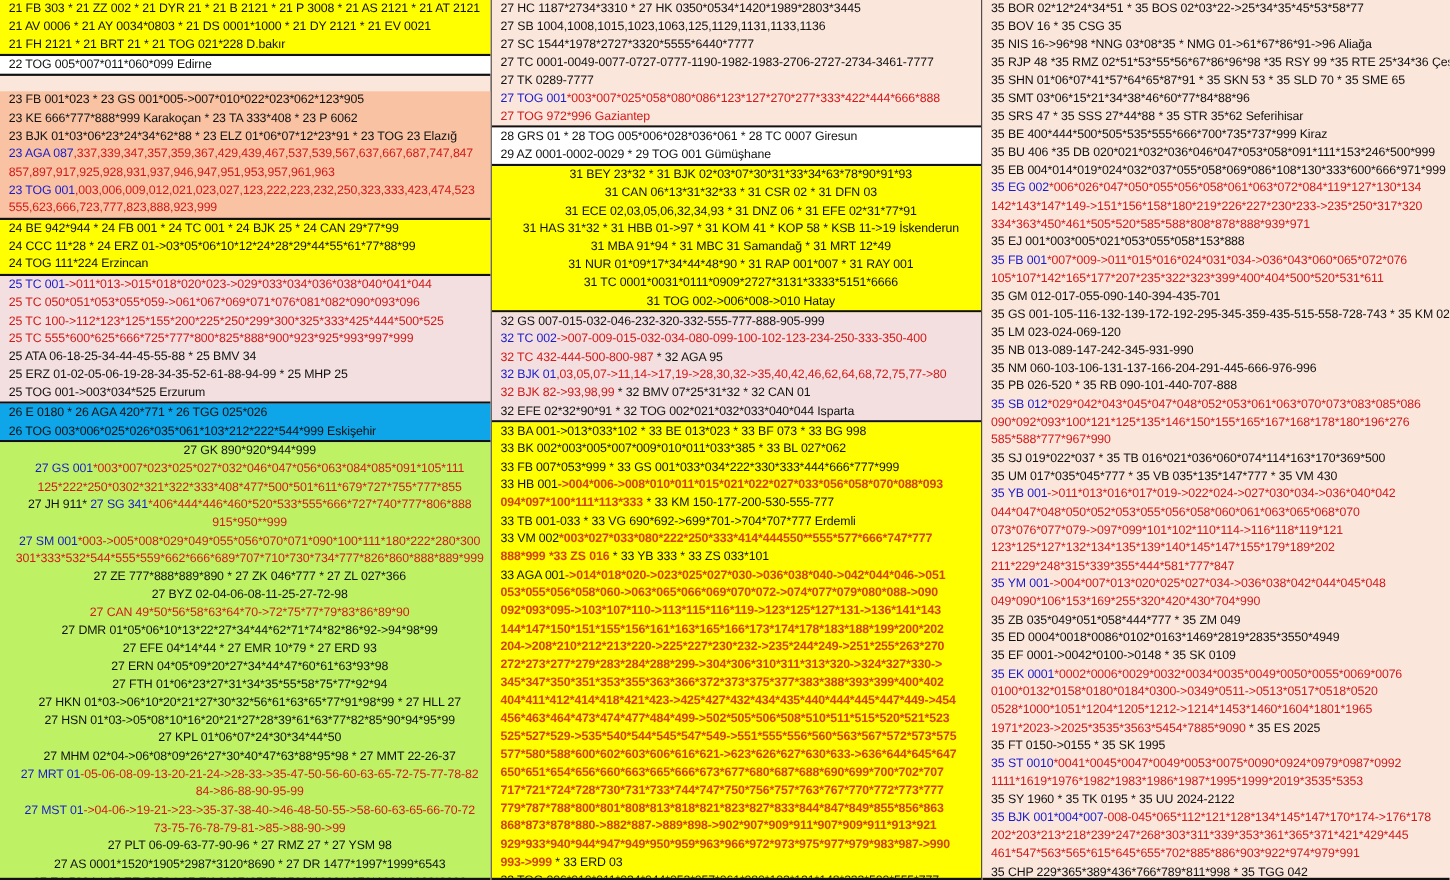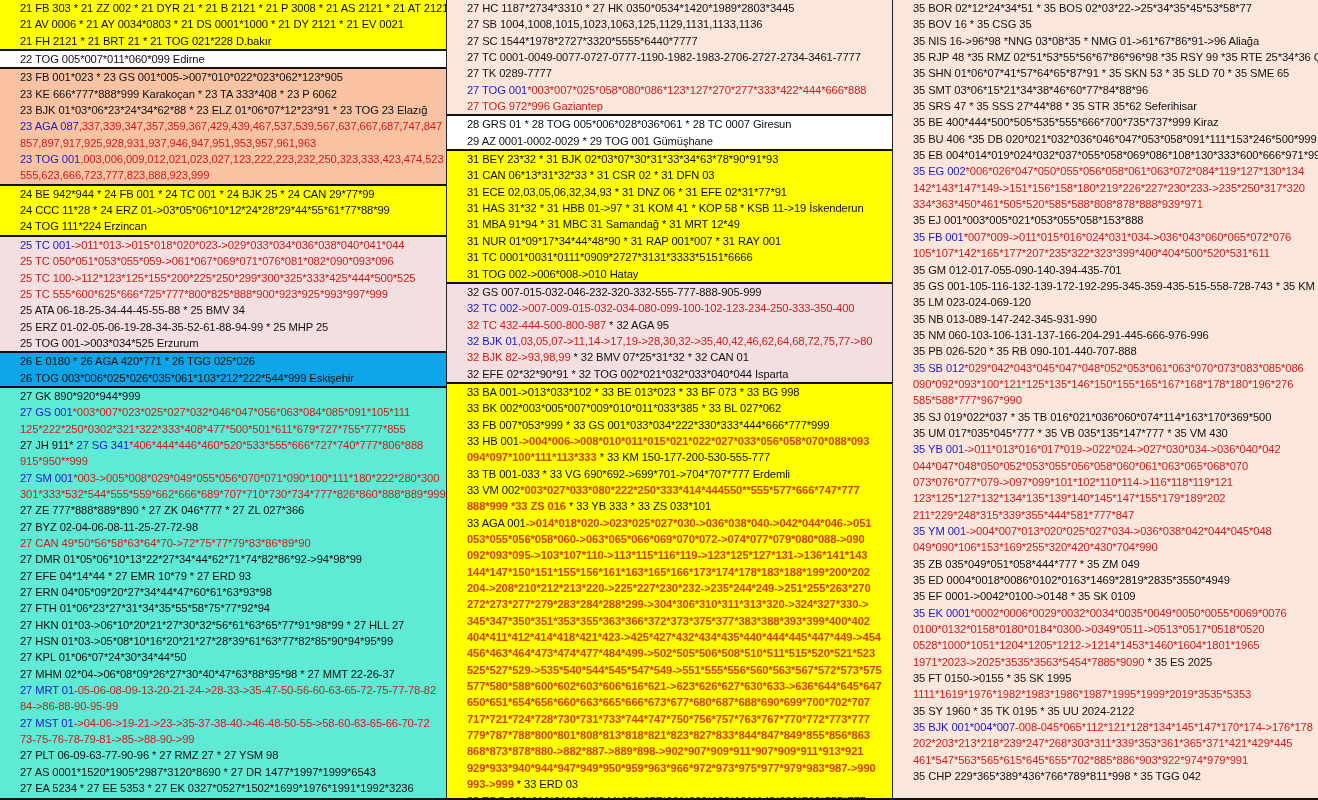--- a/index.html
+++ b/index.html
@@ -2,41 +2,41 @@
 <html><head>
 <meta charset="utf-8">
 <style>
   html,body{margin:0;padding:0;}
   body{width:1318px;height:800px;overflow:hidden;background:#fbe6dc;font-family:"Liberation Sans",sans-serif;font-size:11.2px;line-height:16.35px;color:#111;}
   .sheet{display:flex;width:1318px;height:800px;}
   .col{display:flex;flex-direction:column;height:800px;box-sizing:border-box;border-right:1px solid #222;overflow:hidden;}
   .c1{width:447px;}
   .c2{width:446px;}
   .c3{width:425px;border-right:none;}
-  .block{box-sizing:border-box;border-bottom:2px solid #111;padding-left:20px;white-space:nowrap;overflow:hidden;}
+  .block{box-sizing:border-box;border-bottom:2px solid #111;padding-left:8px;white-space:nowrap;overflow:hidden;}
   .line{height:16.35px;white-space:nowrap;letter-spacing:-0.1px;}
   .k{color:#111;}
   .b{color:#1a1acc;}
   .r{color:#d21a1a;}
   .o{color:#d2420a;font-weight:bold;}
 </style>
 </head>
 <body>
 
 <div class="sheet" id="sheet">
     <div class="col c1">
       <div class="block" style="background: rgb(255, 255, 0);">
         <div class="line"><span class="k">21 FB 303 * 21 ZZ 002 * 21 DYR 21 * 21 B 2121 * 21 P 3008 * 21 AS 2121 * 21 AT 2121</span></div>
         <div class="line"><span class="k">21 AV 0006 * 21 AY 0034*0803 *  21 DS 0001*1000 * 21 DY 2121 * 21 EV 0021</span></div>
         <div class="line"><span class="k">21 FH 2121 * 21 BRT 21 * 21 TOG 021*228 D.bakır</span></div>
       </div>
       <div class="block" style="background: rgb(255, 255, 255);">
         <div class="line"><span class="k">22 TOG 005*007*011*060*099 Edirne</span></div>
       </div>
-      <div class="block" style="background: rgb(249, 195, 163);">
+      <div class="block" style="background: rgb(249, 195, 163); margin-top: 14px;">
         <div class="line"><span class="k">23 FB 001*023 * 23 GS 001*005-&gt;007*010*022*023*062*123*905</span></div>
         <div class="line"><span class="k">23 KE 666*777*888*999 Karakoçan * 23 TA 333*408 * 23 P 6062</span></div>
         <div class="line"><span class="k">23 BJK 01*03*06*23*24*34*62*88 * 23 ELZ 01*06*07*12*23*91 * 23 TOG 23  Elazığ</span></div>
         <div class="line"><span class="b">23 AGA 087</span><span class="r">,337,339,347,357,359,367,429,439,467,537,539,567,637,667,687,747,847</span></div>
         <div class="line"><span class="r">857,897,917,925,928,931,937,946,947,951,953,957,961,963</span></div>
         <div class="line"><span class="b">23 TOG 001</span><span class="r">,003,006,009,012,021,023,027,123,222,223,232,250,323,333,423,474,523</span></div>
         <div class="line"><span class="r">555,623,666,723,777,823,888,923,999</span></div>
       </div>
       <div class="block" style="background: rgb(255, 255, 0);">
         <div class="line"><span class="k">24 BE 942*944  * 24 FB 001 * 24 TC 001 * 24 BJK 25 * 24 CAN 29*77*99</span></div>
@@ -49,21 +49,21 @@
         <div class="line"><span class="r">25 TC 100-&gt;112*123*125*155*200*225*250*299*300*325*333*425*444*500*525</span></div>
         <div class="line"><span class="r">25 TC 555*600*625*666*725*777*800*825*888*900*923*925*993*997*999</span></div>
         <div class="line"><span class="k">25 ATA 06-18-25-34-44-45-55-88 * 25 BMV 34</span></div>
         <div class="line"><span class="k">25 ERZ 01-02-05-06-19-28-34-35-52-61-88-94-99 * 25 MHP 25</span></div>
         <div class="line"><span class="k">25 TOG 001-&gt;003*034*525 Erzurum</span></div>
       </div>
       <div class="block" style="background: #0ea5e9;">
         <div class="line"><span class="k">26 E 0180 * 26 AGA 420*771 * 26 TGG 025*026</span></div>
         <div class="line"><span class="k">26 TOG 003*006*025*026*035*061*103*212*222*544*999 Eskişehir</span></div>
       </div>
-      <div class="block" style="background: #5eead4; flex: 1 1 0%;">
+      <div class="block" style="background: #bef264; flex: 1 1 0%; text-align: center;">
         <div class="line"><span class="k">27 GK 890*920*944*999</span></div>
         <div class="line"><span class="b">27 GS 001</span><span class="r">*003*007*023*025*027*032*046*047*056*063*084*085*091*105*111</span></div>
         <div class="line"><span class="r">125*222*250*0302*321*322*333*408*477*500*501*611*679*727*755*777*855</span></div>
         <div class="line"><span class="k">27 JH 911* </span><span class="b">27 SG 341</span><span class="r">*406*444*446*460*520*533*555*666*727*740*777*806*888</span></div>
         <div class="line"><span class="r">915*950**999</span></div>
         <div class="line"><span class="b">27 SM 001</span><span class="r">*003-&gt;005*008*029*049*055*056*070*071*090*100*111*180*222*280*300</span></div>
         <div class="line"><span class="r">301*333*532*544*555*559*662*666*689*707*710*730*734*777*826*860*888*889*999</span></div>
         <div class="line"><span class="k">27 ZE 777*888*889*890 * 27 ZK 046*777 * 27 ZL 027*366</span></div>
         <div class="line"><span class="k">27 BYZ 02-04-06-08-11-25-27-72-98</span></div>
         <div class="line"><span class="r">27 CAN 49*50*56*58*63*64*70-&gt;72*75*77*79*83*86*89*90</span></div>
@@ -91,21 +91,21 @@
         <div class="line"><span class="k">27 SC 1544*1978*2727*3320*5555*6440*7777</span></div>
         <div class="line"><span class="k">27 TC 0001-0049-0077-0727-0777-1190-1982-1983-2706-2727-2734-3461-7777</span></div>
         <div class="line"><span class="k">27 TK 0289-7777</span></div>
         <div class="line"><span class="b">27 TOG 001</span><span class="r">*003*007*025*058*080*086*123*127*270*277*333*422*444*666*888</span></div>
         <div class="line"><span class="r">27 TOG 972*996 Gaziantep</span></div>
       </div>
       <div class="block" style="background: rgb(255, 255, 255);">
         <div class="line"><span class="k">28 GRS 01 * 28 TOG 005*006*028*036*061 * 28 TC 0007 Giresun</span></div>
         <div class="line"><span class="k">29 AZ 0001-0002-0029 * 29 TOG 001 Gümüşhane</span></div>
       </div>
-      <div class="block" style="background: rgb(255, 255, 0);">
+      <div class="block" style="background: rgb(255, 255, 0); text-align: center;">
         <div class="line"><span class="k">31 BEY 23*32 * 31 BJK 02*03*07*30*31*33*34*63*78*90*91*93</span></div>
         <div class="line"><span class="k">31 CAN 06*13*31*32*33 * 31 CSR 02 * 31 DFN 03</span></div>
         <div class="line"><span class="k">31 ECE 02,03,05,06,32,34,93 * 31 DNZ 06 * 31 EFE 02*31*77*91</span></div>
         <div class="line"><span class="k">31 HAS 31*32 * 31 HBB 01-&gt;97 * 31 KOM 41 * KOP 58 * KSB 11-&gt;19 İskenderun</span></div>
         <div class="line"><span class="k">31 MBA 91*94 * 31 MBC 31 Samandağ * 31 MRT 12*49</span></div>
         <div class="line"><span class="k">31 NUR 01*09*17*34*44*48*90 * 31 RAP 001*007 * 31 RAY 001</span></div>
         <div class="line"><span class="k">31 TC 0001*0031*0111*0909*2727*3131*3333*5151*6666</span></div>
         <div class="line"><span class="k">31 TOG 002-&gt;006*008-&gt;010 Hatay</span></div>
       </div>
       <div class="block" style="background: rgb(243, 223, 223);">
@@ -182,20 +182,21 @@
         <div class="line"><span class="b">35 YM 001</span><span class="r">-&gt;004*007*013*020*025*027*034-&gt;036*038*042*044*045*048</span></div>
         <div class="line"><span class="r">049*090*106*153*169*255*320*420*430*704*990</span></div>
         <div class="line"><span class="k">35 ZB 035*049*051*058*444*777 * 35 ZM 049</span></div>
         <div class="line"><span class="k">35 ED 0004*0018*0086*0102*0163*1469*2819*2835*3550*4949</span></div>
         <div class="line"><span class="k">35 EF 0001-&gt;0042*0100-&gt;0148 * 35 SK 0109</span></div>
         <div class="line"><span class="b">35 EK 0001</span><span class="r">*0002*0006*0029*0032*0034*0035*0049*0050*0055*0069*0076</span></div>
         <div class="line"><span class="r">0100*0132*0158*0180*0184*0300-&gt;0349*0511-&gt;0513*0517*0518*0520</span></div>
         <div class="line"><span class="r">0528*1000*1051*1204*1205*1212-&gt;1214*1453*1460*1604*1801*1965</span></div>
         <div class="line"><span class="r">1971*2023-&gt;2025*3535*3563*5454*7885*9090</span><span class="k"> * 35 ES 2025</span></div>
         <div class="line"><span class="k">35 FT 0150-&gt;0155 * 35 SK 1995</span></div>
+        <div class="line"><span class="b">35 ST 0010</span><span class="r">*0041*0045*0047*0049*0053*0075*0090*0924*0979*0987*0992</span></div>
         <div class="line"><span class="r">1111*1619*1976*1982*1983*1986*1987*1995*1999*2019*3535*5353</span></div>
         <div class="line"><span class="k">35 SY 1960 * 35 TK 0195 * 35 UU 2024-2122</span></div>
         <div class="line"><span class="b">35 BJK 001*004*007</span><span class="r">-008-045*065*112*121*128*134*145*147*170*174-&gt;176*178</span></div>
         <div class="line"><span class="r">202*203*213*218*239*247*268*303*311*339*353*361*365*371*421*429*445</span></div>
         <div class="line"><span class="r">461*547*563*565*615*645*655*702*885*886*903*922*974*979*991</span></div>
         <div class="line"><span class="k">35 CHP 229*365*389*436*766*789*811*998 * 35 TGG 042</span></div>
       </div>
     </div>
   </div>
 

